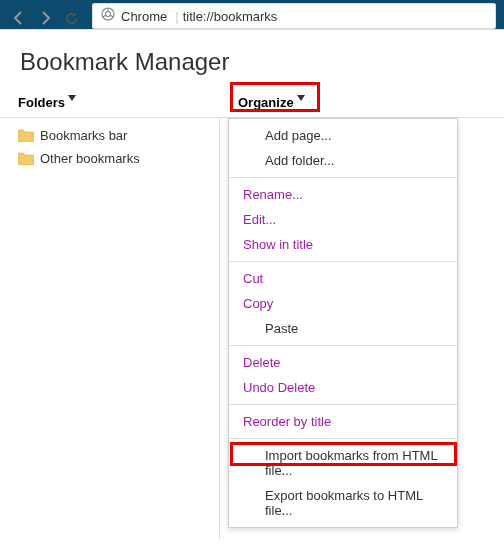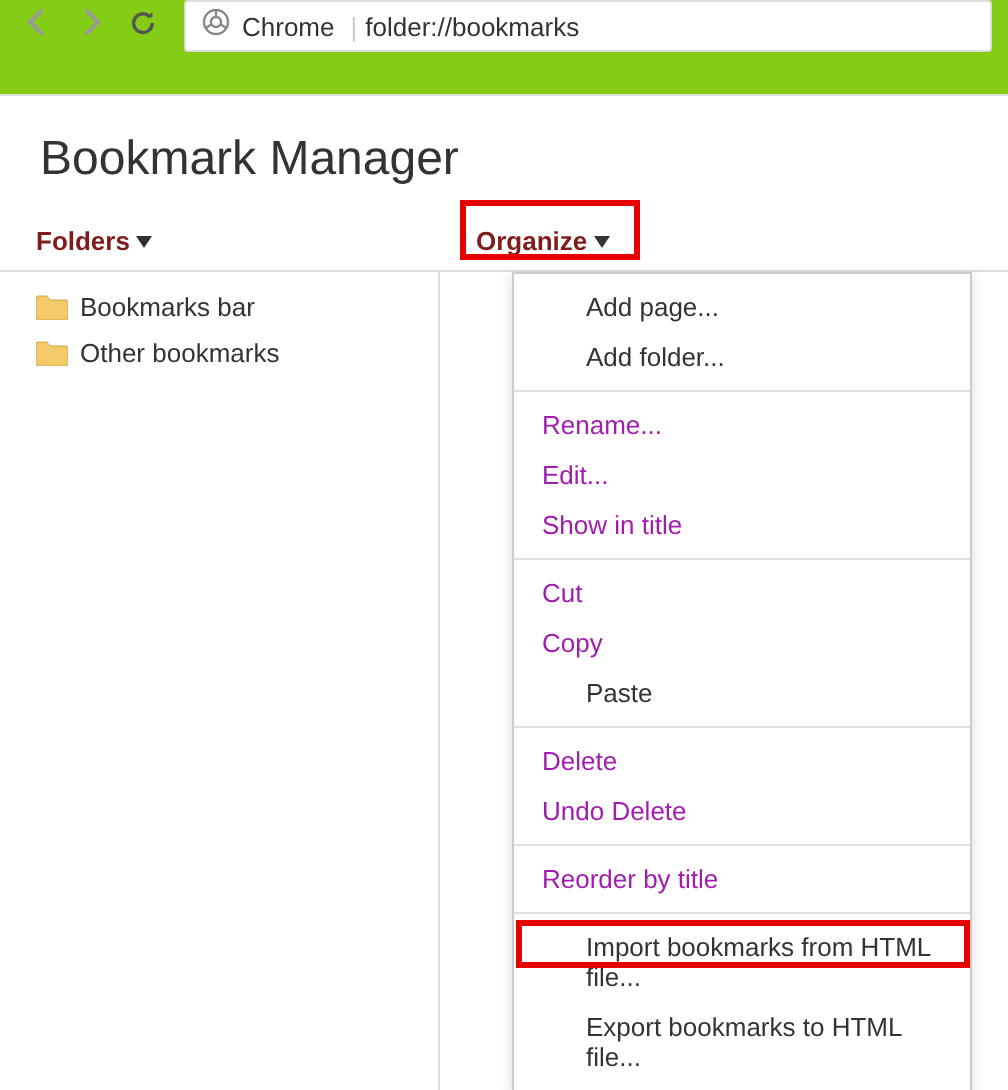--- a/index.html
+++ b/index.html
@@ -8,25 +8,25 @@
       box-sizing: border-box;
       font-family: -apple-system, BlinkMacSystemFont, "Segoe UI", Arial, sans-serif;
     }
     body {
       width: 504px;
       height: 545px;
       background: #fff;
       overflow: hidden;
     }
     .browser-chrome {
-      height: 48px;
-      background: #84cc16;
+      height: 30px;
+      background: #0c4a6e;
       border-bottom: 1px solid #e0e0e0;
       display: flex;
-      align-items: flex-start;
+      align-items: flex-end;
       padding: 0 8px;
       gap: 4px;
     }
     .nav-btn {
       width: 22px;
       height: 22px;
       display: flex;
       align-items: center;
       justify-content: center;
       color: #999;
@@ -83,41 +83,39 @@
     .toolbar-left {
       width: 220px;
     }
     .toolbar-right {
       flex: 1;
       position: relative;
     }
     .toolbar-btn {
       font-size: 13px;
       font-weight: 700;
-      color: #7f1d1d;
-      display: flex;
-      align-items: center;
+      color: #000000;
+      display: flex;
       gap: 3px;
       cursor: pointer;
     }
     .highlight-box {
       position: absolute;
       border: 3px solid #e60000;
       pointer-events: none;
     }
     .highlight-organize {
       top: -6px;
       left: 10px;
       width: 90px;
       height: 30px;
     }
     .content {
       display: flex;
       height: calc(100% - 38px - 55px - 30px);
-      gap: 28px;
     }
     .sidebar {
       width: 220px;
       border-right: 1px solid #ddd;
       padding-top: 6px;
     }
     .folder-item {
       display: flex;
       align-items: center;
       gap: 6px;
@@ -202,21 +200,21 @@
     <span>
       <svg width="14" height="14" viewBox="0 0 14 14">
           <circle cx="7" cy="7" r="6" fill="none" stroke="#888" stroke-width="1.2"></circle>
           <circle cx="7" cy="7" r="2.5" fill="none" stroke="#888" stroke-width="1.2"></circle>
           <path d="M7 1 L7 4.5 M1.8 10 L5 8 M12.2 10 L9 8" stroke="#888" stroke-width="1.2"></path>
         </svg>
     </span>
     <div class="address-text">
       <span class="proto">Chrome</span>
       <span class="sep">|</span>
-      <span class="path">folder://bookmarks</span>
+      <span class="path">title://bookmarks</span>
     </div>
   </div>
 </div>
 
 <div class="page-title">Bookmark Manager</div>
 
 <div class="toolbar">
   <div class="toolbar-section toolbar-left">
     <div class="toolbar-btn">
       <span>Folders</span>

